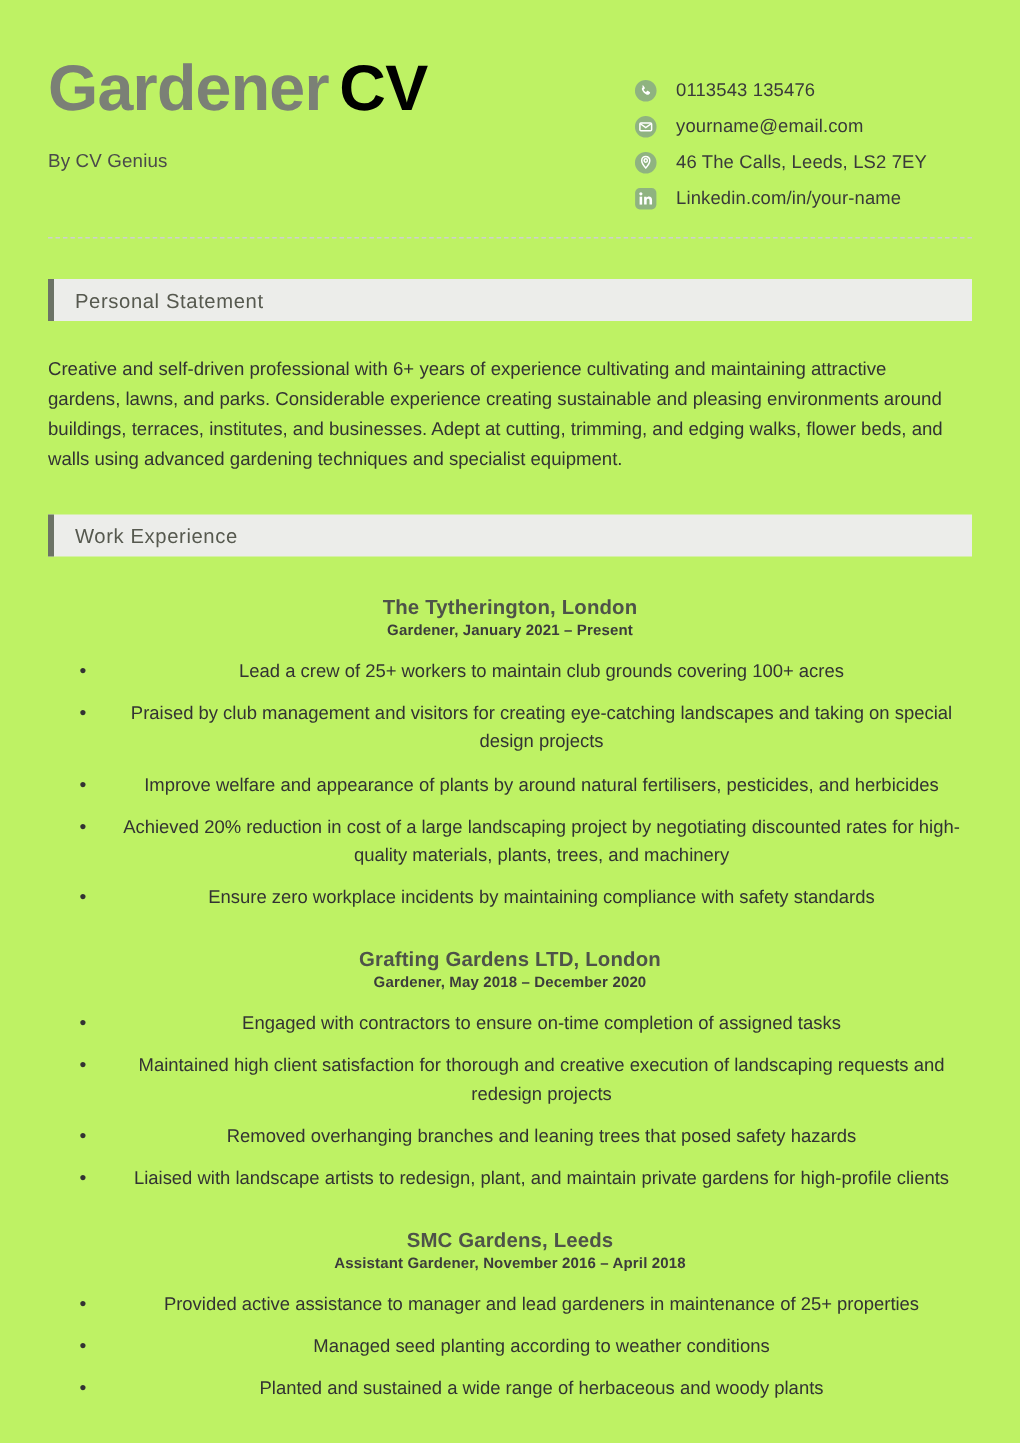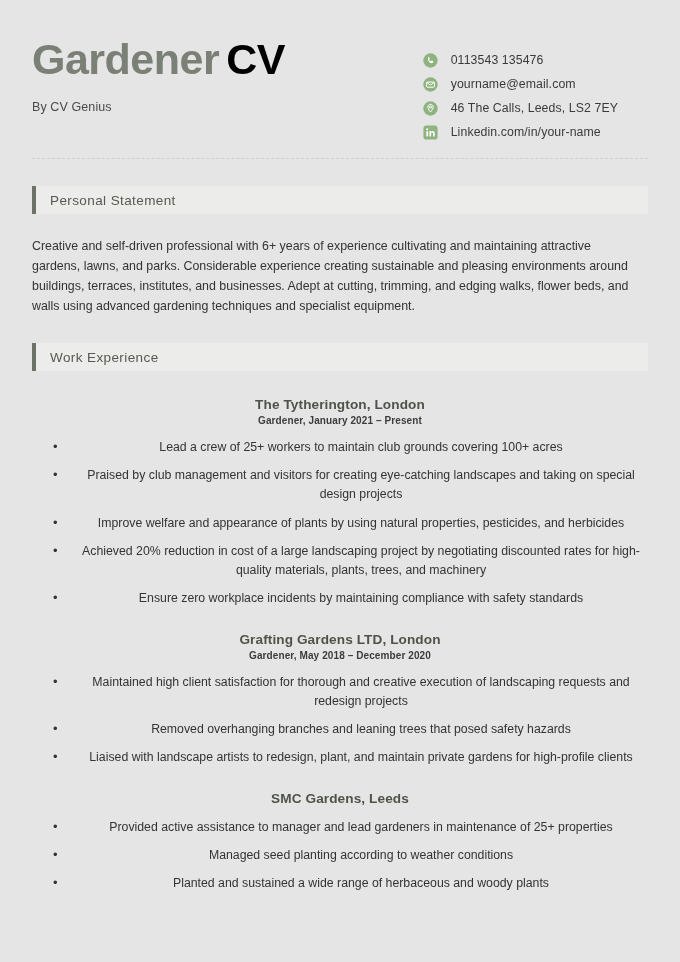--- a/index.html
+++ b/index.html
@@ -12,21 +12,21 @@
     height: 962px;
     font-family: "Liberation Sans", sans-serif;
     color: #3b3b3b;
     overflow: hidden;
   }
 
   .page {
     position: relative;
     width: 680px;
     height: 962px;
-    background: #e5e5e5;
+    background: #bef264;
     box-sizing: border-box;
     padding: 0 32px;
   }
 
   
   .header {
     display: flex;
     align-items: flex-start;
     justify-content: space-between;
     padding-top: 34px;
@@ -250,38 +250,40 @@
   <div class="section-band">
     <span class="section-title">Work Experience</span>
   </div>
 
   <div class="job first">
     <div class="job-company">The Tytherington, London</div>
     <div class="job-role">Gardener, January 2021 – Present</div>
     <ul class="bullets">
       <li>Lead a crew of 25+ workers to maintain club grounds covering 100+ acres</li>
       <li>Praised by club management and visitors for creating eye-catching landscapes and taking on special design projects</li>
-      <li>Improve welfare and appearance of plants by using natural properties, pesticides, and herbicides</li>
+      <li>Improve welfare and appearance of plants by around natural fertilisers, pesticides, and herbicides</li>
       <li>Achieved 20% reduction in cost of a large landscaping project by negotiating discounted rates for high-quality materials, plants, trees, and machinery</li>
       <li>Ensure zero workplace incidents by maintaining compliance with safety standards</li>
     </ul>
   </div>
 
   <div class="job">
     <div class="job-company">Grafting Gardens LTD, London</div>
     <div class="job-role">Gardener, May 2018 – December 2020</div>
     <ul class="bullets">
+      <li>Engaged with contractors to ensure on-time completion of assigned tasks</li>
       <li>Maintained high client satisfaction for thorough and creative execution of landscaping requests and redesign projects</li>
       <li>Removed overhanging branches and leaning trees that posed safety hazards</li>
       <li>Liaised with landscape artists to redesign, plant, and maintain private gardens for high-profile clients</li>
     </ul>
   </div>
 
   <div class="job">
     <div class="job-company">SMC Gardens, Leeds</div>
+    <div class="job-role">Assistant Gardener, November 2016 – April 2018</div>
     <ul class="bullets">
       <li>Provided active assistance to manager and lead gardeners in maintenance of 25+ properties</li>
       <li>Managed seed planting according to weather conditions</li>
       <li>Planted and sustained a wide range of herbaceous and woody plants</li>
     </ul>
   </div>
 
 </div>
 
 </body></html>

